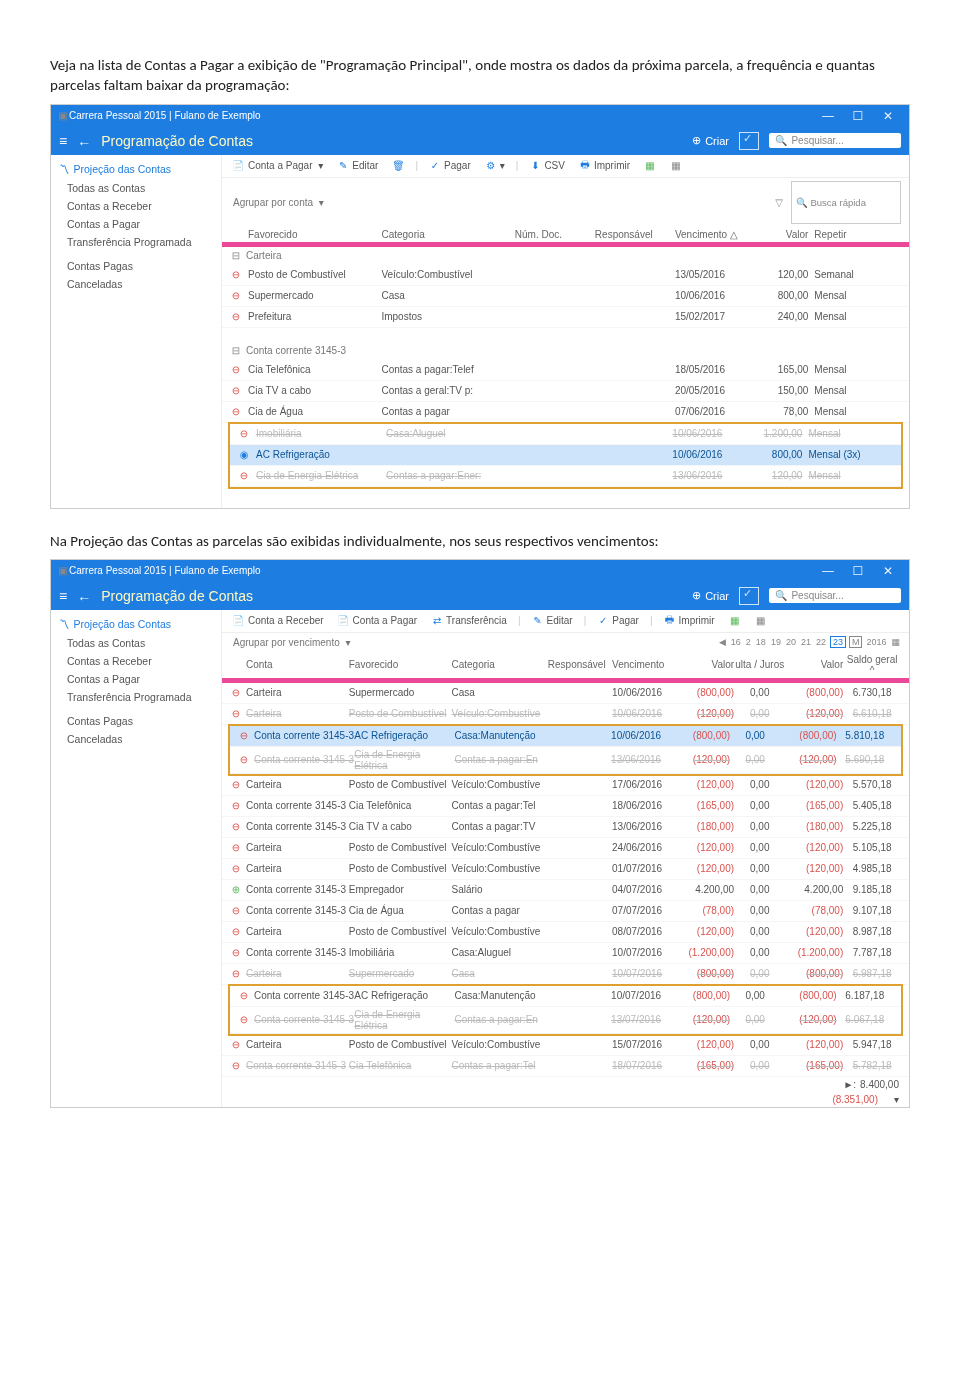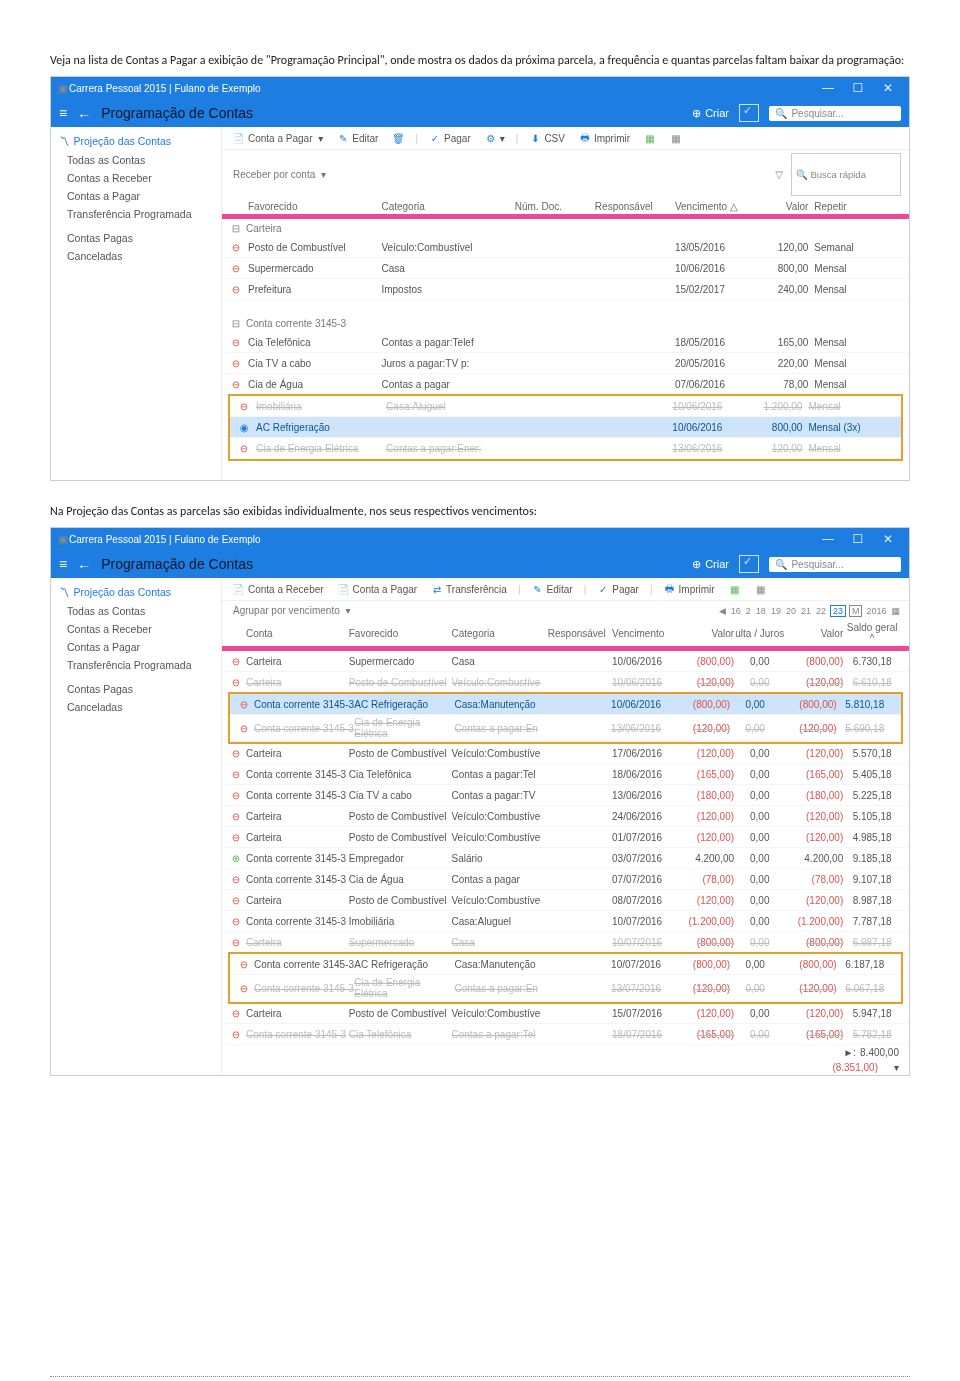--- a/index.html
+++ b/index.html
@@ -1,23 +1,23 @@
 <!DOCTYPE html>
 <html><head>
 <meta charset="utf-8">
 <style>
 body{font-family:Calibri,Arial,sans-serif;font-size:14px;color:#222;margin:0;padding:40px 50px;background:#fff;width:960px;box-sizing:border-box}
-.para{font-size:12px;line-height:1.35;margin-bottom:8px}
+.para{font-size:15px;line-height:1.35;margin-bottom:8px}
 .shot{border:1px solid #ccc;margin:8px 0 22px;background:#fff;font-family:"Segoe UI",Arial,sans-serif;font-size:10px;color:#555}
 .titlebar{background:#1e7de0;color:#fff;display:flex;align-items:center;height:22px;padding:0 6px;font-size:10px}
 .titlebar .appname{flex:1}
 .titlebar .winbtn{width:30px;text-align:center;font-size:12px;opacity:.9}
 .toolbar1{background:#1e7de0;color:#fff;display:flex;align-items:center;height:28px;padding:0 8px;gap:10px}
 .toolbar1 .hamb,.toolbar1 .back{font-size:14px;opacity:.95}
-.toolbar1 .section-title{font-size:14px;color:#0f172a}
+.toolbar1 .section-title{font-size:14px;color:#fef9c3}
 .toolbar1 .spacer{flex:1}
 .toolbar1 .criar{font-size:11px;display:flex;align-items:center;gap:4px}
 .toolbar1 .check{width:18px;height:16px;border:1px solid #cfe3f8;display:inline-block;position:relative}
 .toolbar1 .check:after{content:"✓";position:absolute;left:3px;top:-1px;font-size:11px;color:#cfe3f8}
 .toolbar1 .search{background:#fff;color:#888;border-radius:2px;padding:2px 6px;font-size:10px;min-width:120px;display:flex;align-items:center;gap:4px}
 .body{display:flex}
 .sidebar{width:170px;border-right:1px solid #eee;padding:4px 0;font-size:10.5px}
 .sidebar .hdr{display:flex;align-items:center;gap:4px;padding:4px 8px;color:#1e7de0}
 .sidebar .item{padding:3px 8px 3px 16px;color:#555}
 .main{flex:1;min-width:0}
@@ -123,21 +123,21 @@
             <span>Imprimir</span>
           </span>
         <span class="actbtn">
             <span class="icn green">▦</span>
           </span>
         <span class="actbtn">
             <span class="icn gray">▦</span>
           </span>
       </div>
       <div class="groupbar">
-        <span class="actbtn"><span>Receber por conta</span>&nbsp;▾</span>
+        <span class="actbtn"><span>Agrupar por conta</span>&nbsp;▾</span>
         <span class="right">
           <span class="icn gray">▽</span>
           <span class="quick">🔍 <span>Busca rápida</span></span>
         </span>
       </div>
       <div class="hdrrow">
         <span class="c-ic"></span>
         <span class="c1">Favorecido</span>
         <span class="c2">Categoria</span>
         <span class="c3">Núm. Doc.</span>
@@ -194,25 +194,25 @@
             <span class="c2">Contas a pagar:Telef</span>
     <span class="c3"></span>
             <span class="c4"></span>
     <span class="c5">18/05/2016</span>
             <span class="c6">165,00</span>
             <span class="c7">Mensal</span>
           </div>
           <div class="row">
     <span class="c-ic"><span class="icn red">⊖</span></span>
     <span class="c1">Cia TV a cabo</span>
-            <span class="c2">Juros a pagar:TV p:</span>
+            <span class="c2">Contas a geral:TV p:</span>
     <span class="c3"></span>
             <span class="c4"></span>
     <span class="c5">20/05/2016</span>
-            <span class="c6">220,00</span>
+            <span class="c6">150,00</span>
             <span class="c7">Mensal</span>
           </div>
           <div class="row">
     <span class="c-ic"><span class="icn red">⊖</span></span>
     <span class="c1">Cia de Água</span>
             <span class="c2">Contas a pagar</span>
     <span class="c3"></span>
             <span class="c4"></span>
     <span class="c5">07/06/2016</span>
             <span class="c6">78,00</span>
@@ -477,21 +477,21 @@
             <span class="d7">0,00</span>
     <span class="d8 neg">(120,00)</span>
             <span class="d9">4.985,18</span>
           </div>
           <div class="row">
     <span class="d-ic"><span class="icn green">⊕</span></span>
     <span class="d1">Conta corrente 3145-3</span>
             <span class="d2">Empregador</span>
             <span class="d3">Salário</span>
     <span class="d4"></span>
-            <span class="d5">03/07/2016</span>
+            <span class="d5">04/07/2016</span>
     <span class="d6">4.200,00</span>
             <span class="d7">0,00</span>
     <span class="d8">4.200,00</span>
             <span class="d9">9.185,18</span>
           </div>
           <div class="row">
     <span class="d-ic"><span class="icn red">⊖</span></span>
     <span class="d1">Conta corrente 3145-3</span>
             <span class="d2">Cia de Água</span>
             <span class="d3">Contas a pagar</span>

